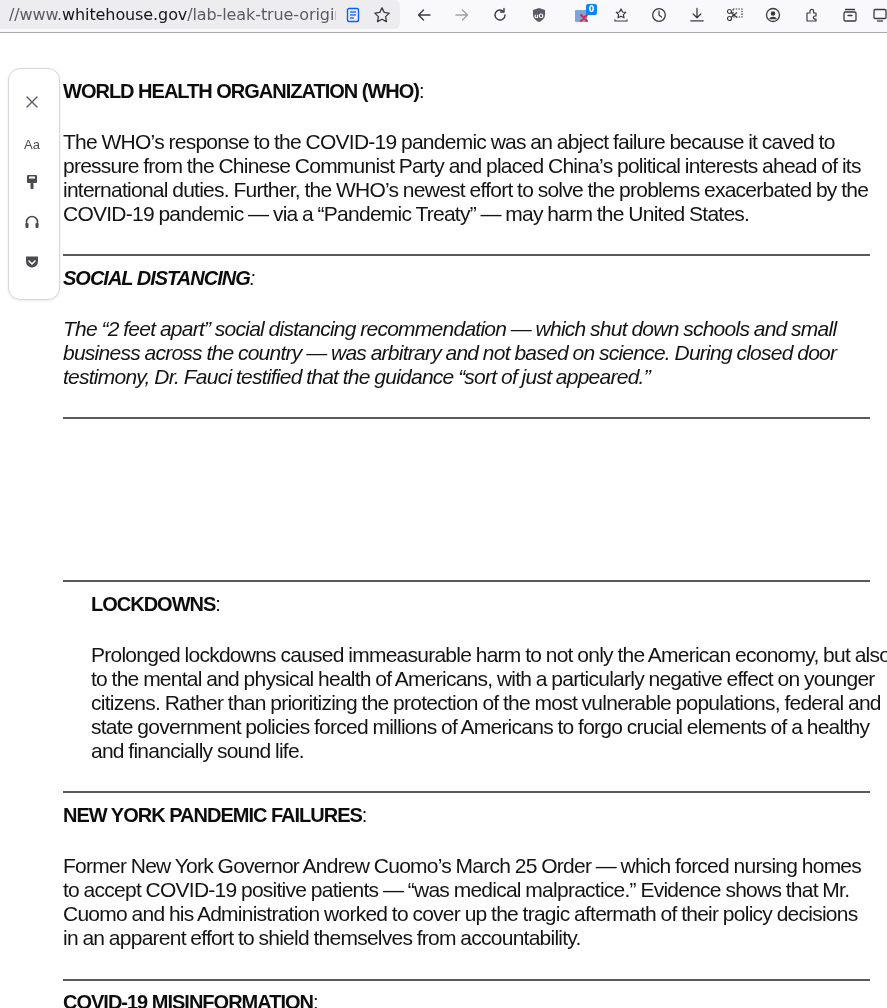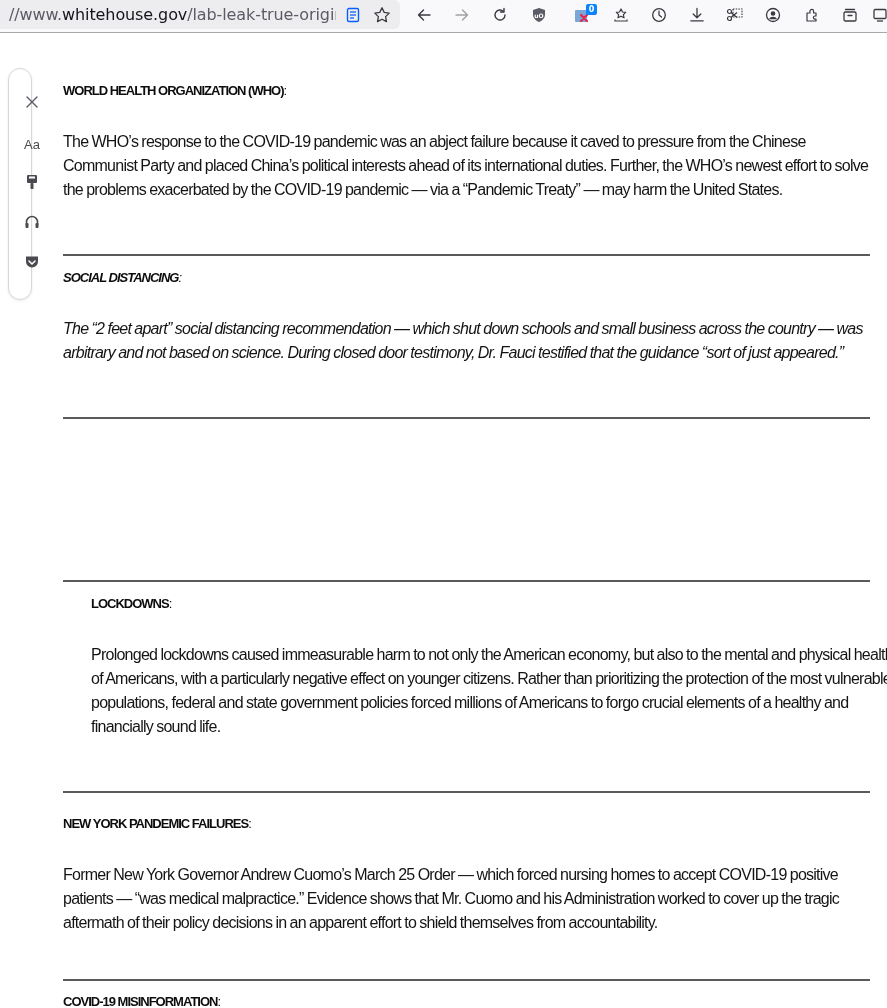--- a/index.html
+++ b/index.html
@@ -32,44 +32,44 @@
     }
     .tb-btn svg, .url-btn svg { display: block; }
     .badge {
       position: absolute; top: -2px; left: 12px; min-width: 11px; height: 11px;
       background: #0a84ff; color: #fff; font-family: "DejaVu Sans", sans-serif;
       font-size: 8px; font-weight: bold; line-height: 11px; text-align: center; border-radius: 2px;
     }
 
     
     .reader-toolbar {
-      position: absolute; left: 8px; top: 68px; width: 24px; height: 232px;
+      position: absolute; left: 8px; top: 68px; width: 52px; height: 232px;
       background: #fff; border: 1px solid #d7d7db; border-radius: 12px;
       box-shadow: 0 1px 3px rgba(0,0,0,0.08);
       text-align: center;
     }
     .rt-btn {
       position: absolute; left: 0; width: 46px; height: 30px;
       display: flex; align-items: center; justify-content: center;
       color: #4a4a4f;
     }
     .rt-btn.aa { font-family: "Liberation Sans", sans-serif; font-size: 13px; color: #4a4a4f; }
 
     
     .content {
       position: absolute; left: 63px; top: 0; width: 807px;
     }
     .section { position: absolute; left: 0; width: 807px; }
     .heading {
-      font-family: "Liberation Sans", sans-serif; font-size: 13px; font-weight: bold;
+      font-family: "Liberation Sans", sans-serif; font-size: 20px; font-weight: bold;
       letter-spacing: -1px; color: #0d0d0d; line-height: 24px; white-space: nowrap;
     }
     .heading .colon { font-weight: normal; }
     .para {
-      font-family: "Liberation Sans", sans-serif; font-size: 16px; color: #141414;
+      font-family: "Liberation Sans", sans-serif; font-size: 21px; color: #141414;
       line-height: 24px; letter-spacing: -0.75px; word-spacing: -0.5px;
       margin-top: 27px;
     }
     .divider {
       position: absolute; left: 0; width: 807px; height: 2px; background: #5a5a5a;
     }
   </style>
 </head>
 <body>
 
@@ -259,21 +259,21 @@
   <div class="section" style="top:429px;">
   </div>
   <div class="divider" style="top:580px;"></div>
 
   <div class="section" style="top:592px;margin-left:28px;">
     <div class="heading"><span>LOCKDOWNS</span><span class="colon">:</span></div>
     <p class="para">Prolonged lockdowns caused immeasurable harm to not only the American economy, but also to the mental and physical health of Americans, with a particularly negative effect on younger citizens. Rather than prioritizing the protection of the most vulnerable populations, federal and state government policies forced millions of Americans to forgo crucial elements of a healthy and financially sound life.</p>
   </div>
   <div class="divider" style="top:791px;"></div>
 
-  <div class="section" style="top:803px;margin-top:9px;">
+  <div class="section" style="top:803px;">
     <div class="heading"><span>NEW YORK PANDEMIC FAILURES</span><span class="colon">:</span></div>
     <p class="para">Former New York Governor Andrew Cuomo’s March 25 Order — which forced nursing homes to accept COVID-19 positive patients — “was medical malpractice.” Evidence shows that Mr. Cuomo and his Administration worked to cover up the tragic aftermath of their policy decisions in an apparent effort to shield themselves from accountability.</p>
   </div>
   <div class="divider" style="top:979px;"></div>
 
   <div class="section" style="top:990px;">
     <div class="heading"><span>COVID-19 MISINFORMATION</span><span class="colon">:</span></div>
   </div>
 
 </div>

